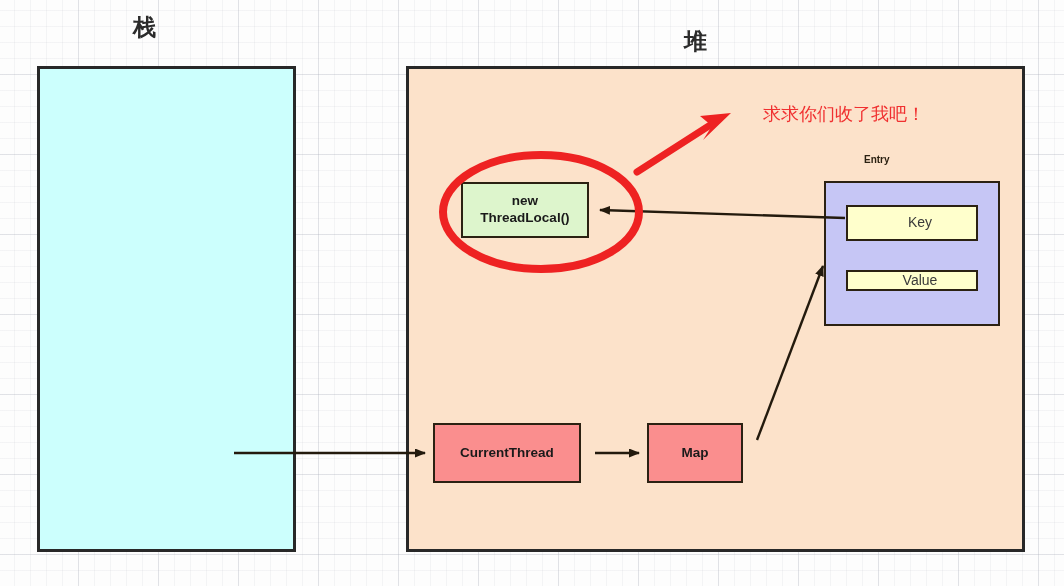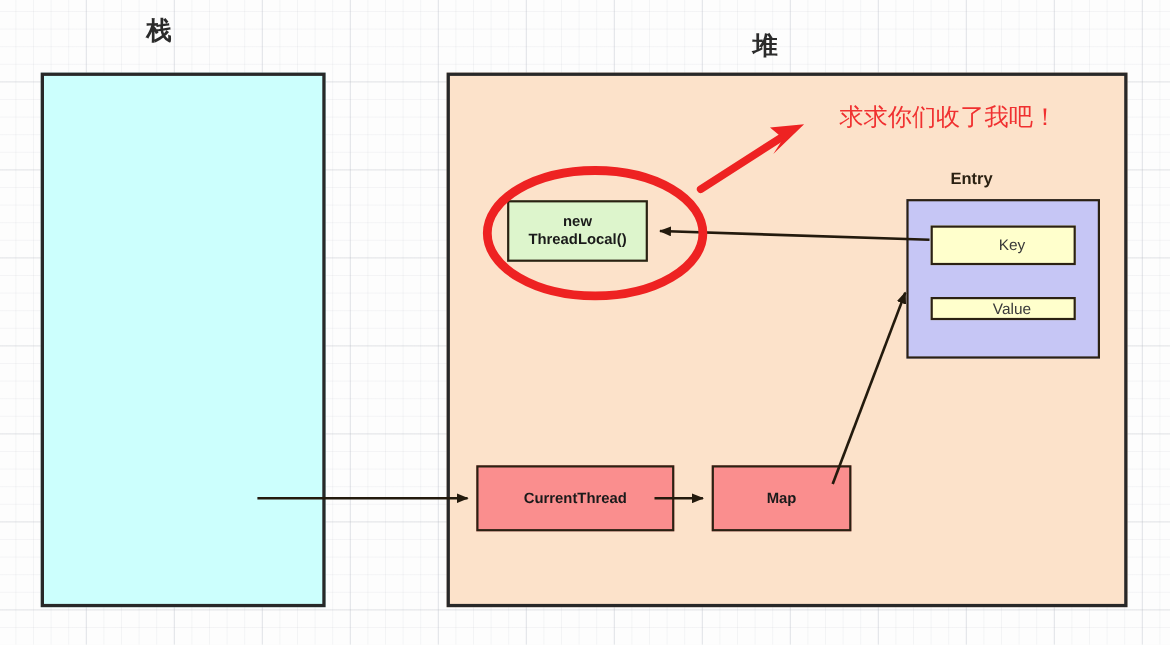--- a/index.html
+++ b/index.html
@@ -78,47 +78,47 @@
   .node-yellow {
     background-color: #ffffcc;
     font-weight: normal;
     font-size: 14px;
     color: #3a3a3a;
     padding-left: 16px;
   }
 
   #node-threadlocal { left: 461px; top: 182px; width: 128px; height: 56px; }
   #node-curthreadref { left: 72px; top: 423px; width: 162px; height: 60px; }
-  #node-currentthread { left: 433px; top: 423px; width: 180px; height: 60px; }
-  #node-map { left: 647px; top: 423px; width: 127px; height: 60px; }
+  #node-currentthread { left: 433px; top: 423px; width: 148px; height: 60px; }
+  #node-map { left: 647px; top: 423px; width: 96px; height: 60px; }
 
   
   #entry-label {
     position: absolute;
     left: 864px; top: 154px;
-    font-size: 15px;
+    font-size: 10px;
     font-weight: bold;
     color: #2b2112;
     white-space: nowrap;
   }
   #entry-box {
     position: absolute;
     left: 824px; top: 181px; width: 176px; height: 145px;
     background-color: #c6c6f5;
     border: 2px solid #2b2112;
     box-sizing: border-box;
   }
   #node-key   { left: 846px; top: 205px; width: 132px; height: 36px; }
   #node-value { left: 846px; top: 270px; width: 132px; height: 21px; }
 
   
   #annotation-text {
     position: absolute;
-    left: 763px; top: 92px;
-    font-size: 22px;
+    left: 763px; top: 102px;
+    font-size: 18px;
     color: #f03030;
     white-space: nowrap;
     font-family: Liberation Sans, sans-serif;
   }
 
   
   #overlay {
     position: absolute;
     left: 0; top: 0;
     width: 1064px; height: 586px;

